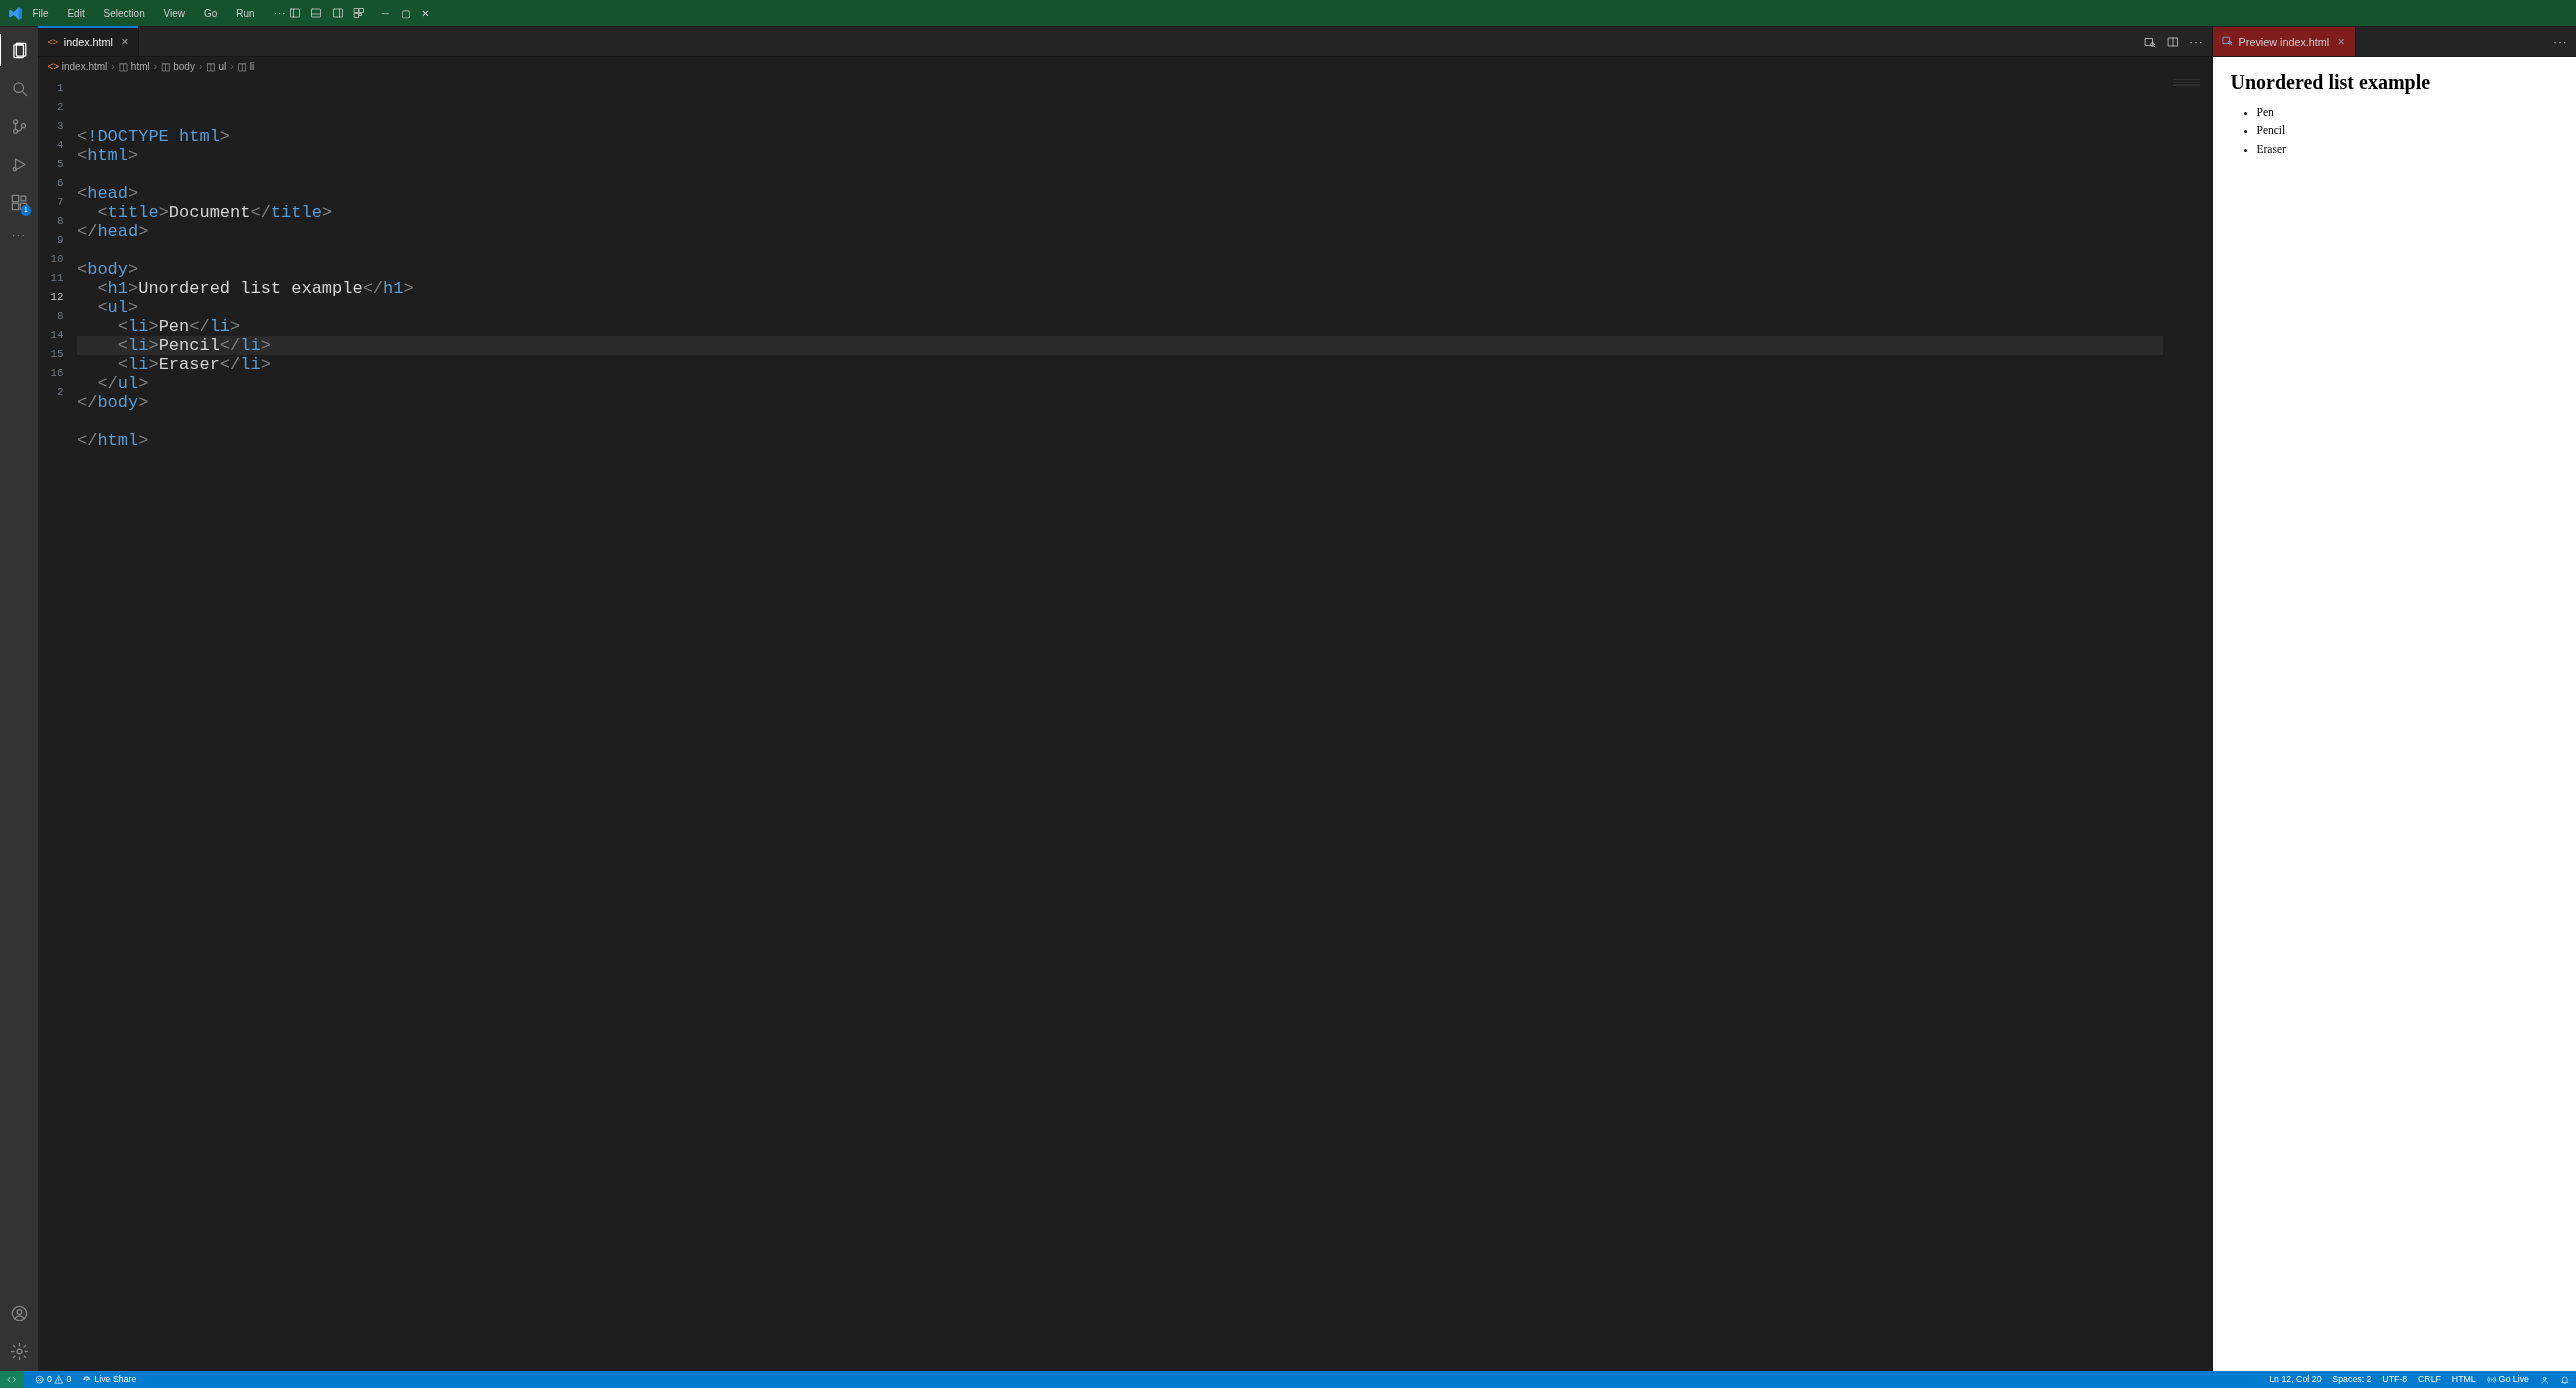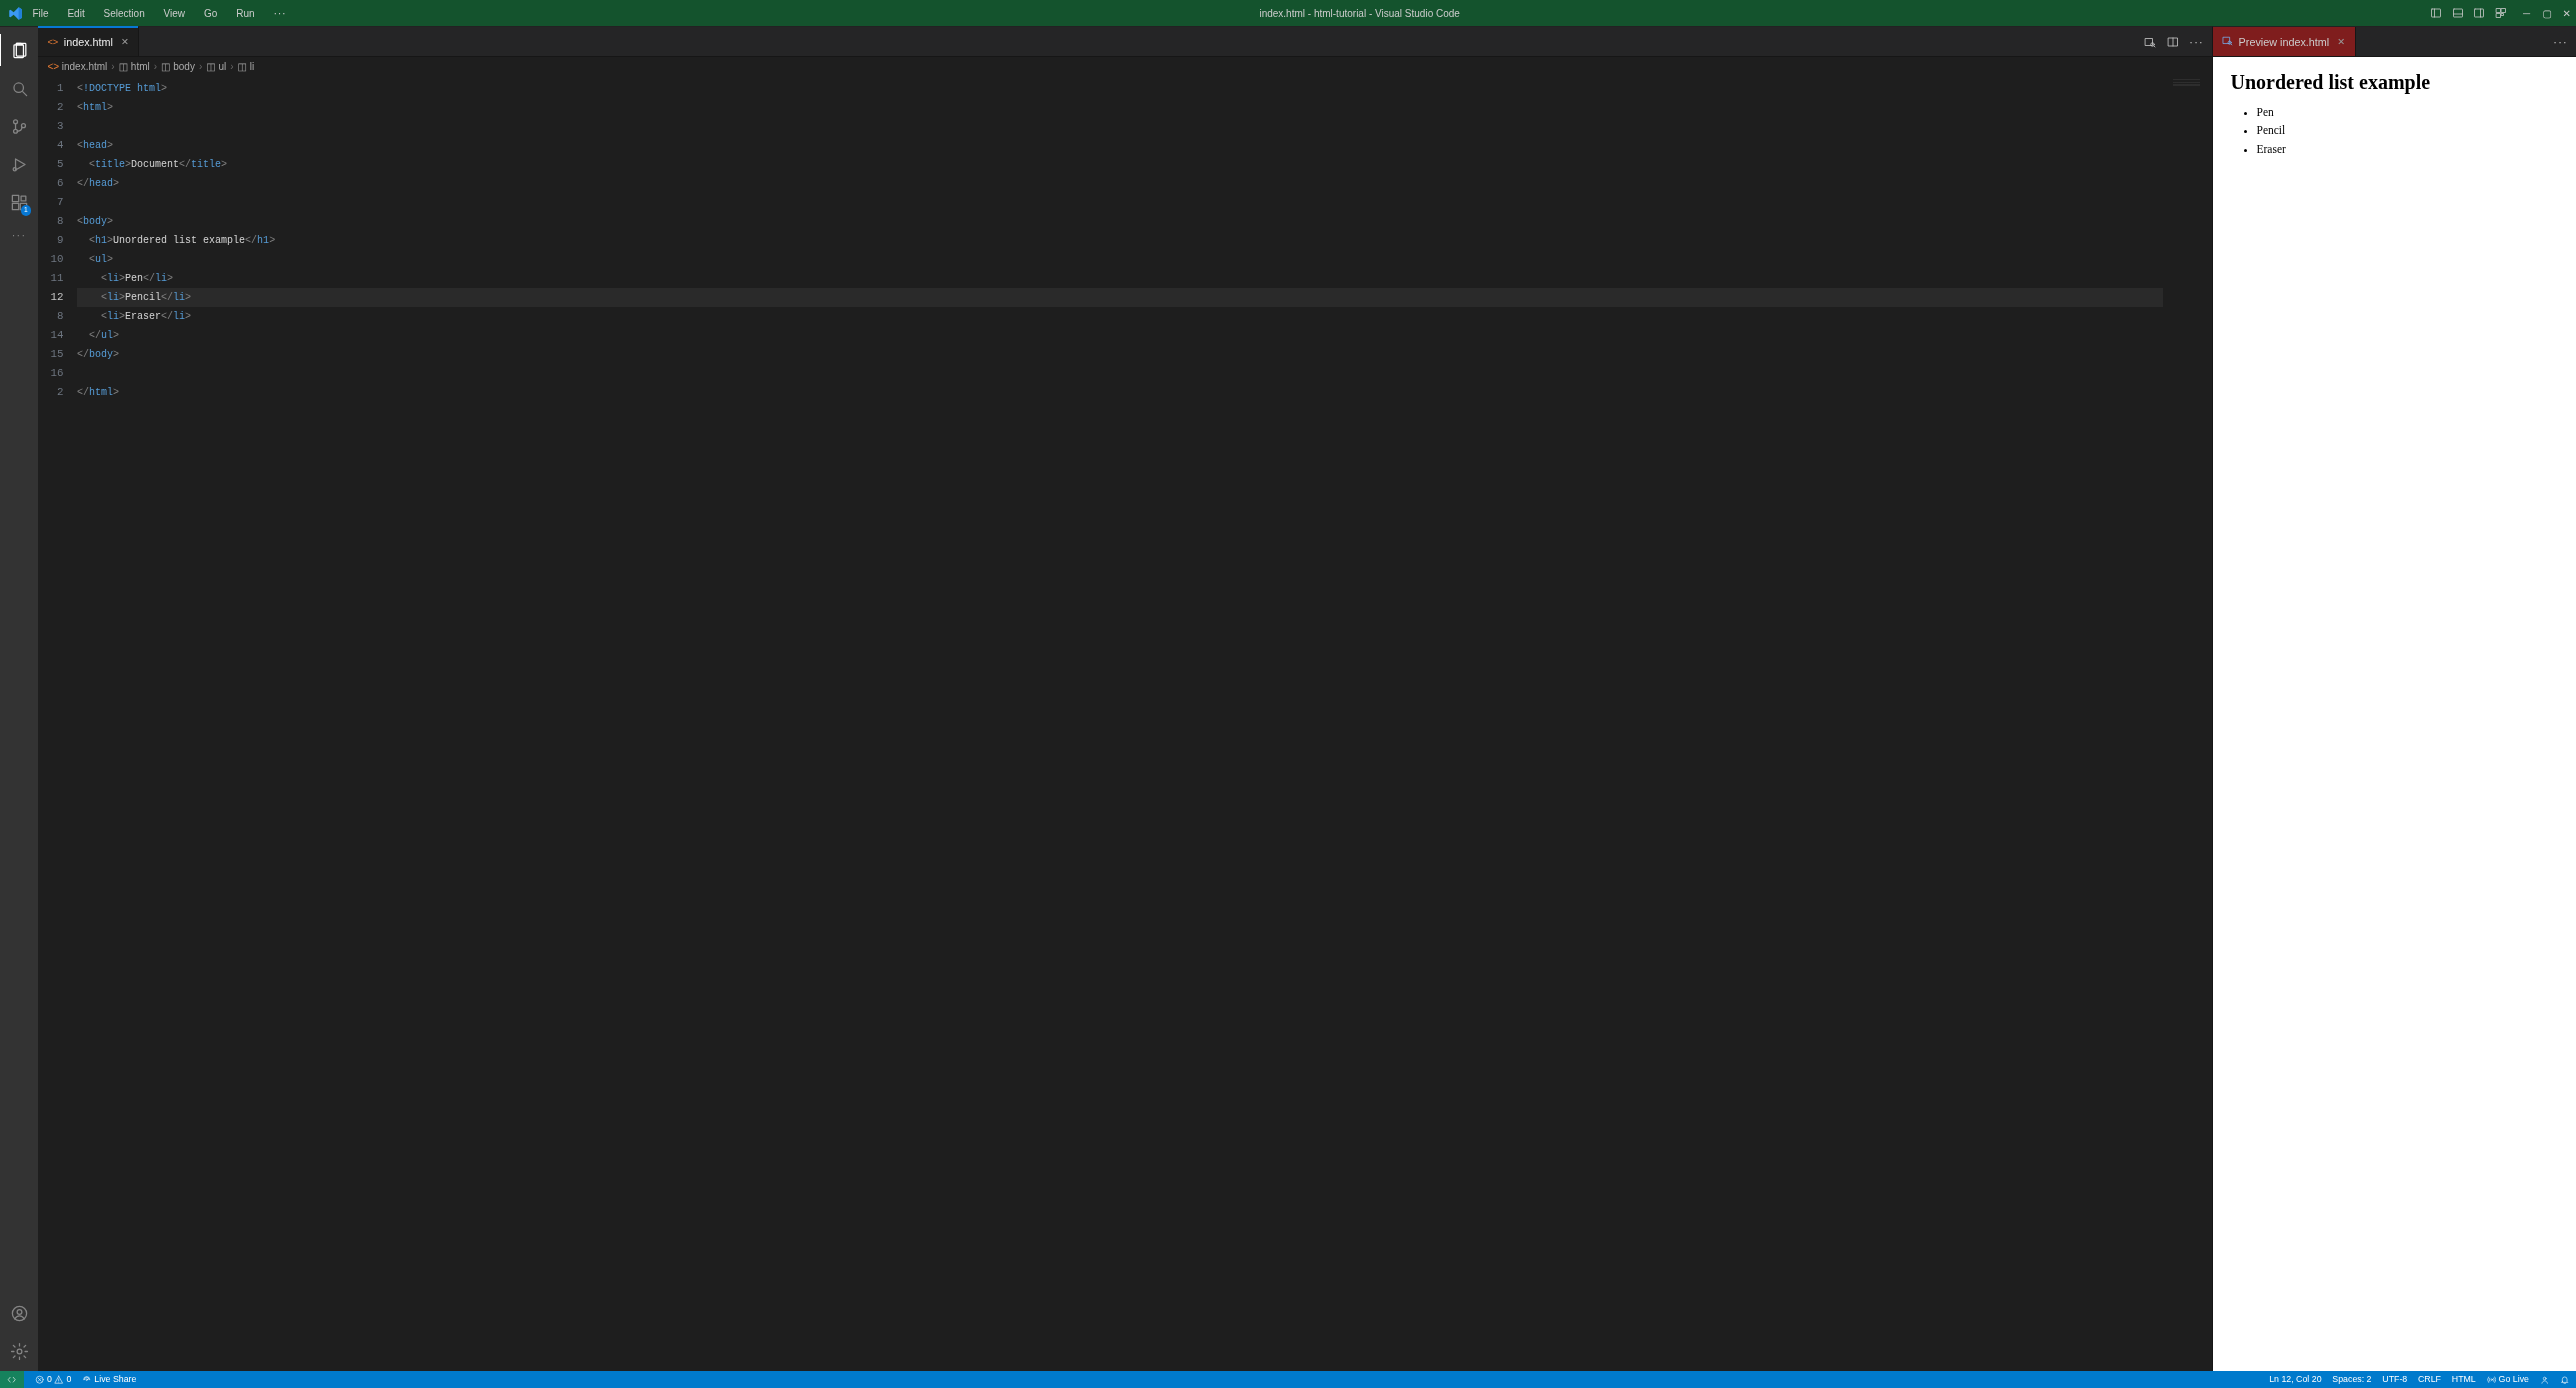--- a/index.html
+++ b/index.html
@@ -129,27 +129,28 @@
     color: #6e7681;
     font-family: Consolas, "Courier New", monospace;
     font-size: 10.8px;
     line-height: 19px;
     padding-top:2.7px;
     user-select:none;
   }
   .gutter .current { color:#c7c7c7; }
   .code {
     font-family: Consolas, "Courier New", monospace;
-    font-size: 10px;
+    font-size: 17px;
     line-height: 19px;
     color:#d4d4d4;
     padding-top:2.7px;
     white-space: pre;
     position:relative;
     flex:1;
+    margin-top:48px;
   }
   .code-line.current { background:#2a2a2a;font-family:Liberation Mono, monospace; }
   .code-line.current::after{
     content:""; position:absolute; left:-39px; right:0; height:19px;
   }
   .tok-punct { color:#808080; }
   .tok-doctype { color:#569cd6; }
   .tok-tag { color:#569cd6; }
   .tok-text { color:#d4d4d4; }
   .minimap {
@@ -220,21 +221,20 @@
   </span>
   <div class="menu">
     <span class="menu-item">File</span>
     <span class="menu-item">Edit</span>
     <span class="menu-item">Selection</span>
     <span class="menu-item">View</span>
     <span class="menu-item">Go</span>
     <span class="menu-item">Run</span>
     <span class="menu-item menu-ellipsis">···</span>
   </div>
-  <div class="title-center">index.html - html-tutorial - Visual Studio Code</div>
   <div class="title-right">
     <span class="layout-icon">
       <svg viewBox="0 0 24 24">
           <rect class="stroke" x="3" y="4" width="18" height="16" rx="1"></rect>
           <line class="stroke" x1="9" y1="4" x2="9" y2="20"></line>
         </svg>
     </span>
     <span class="layout-icon">
       <svg viewBox="0 0 24 24">
           <rect class="stroke" x="3" y="4" width="18" height="16" rx="1"></rect>

